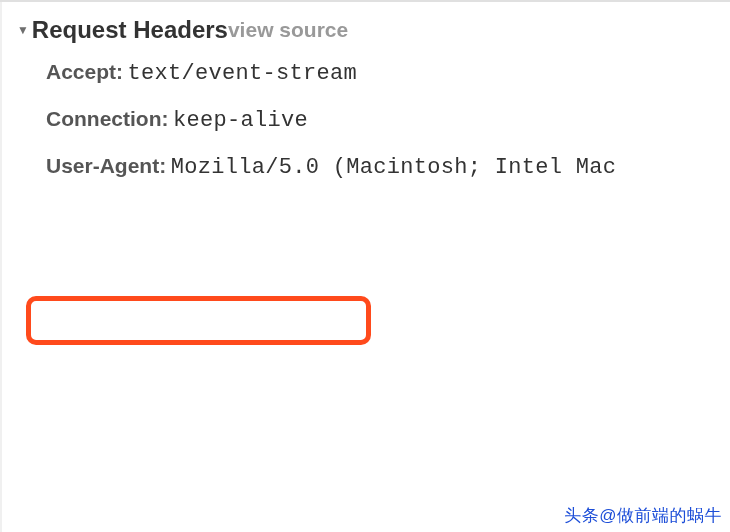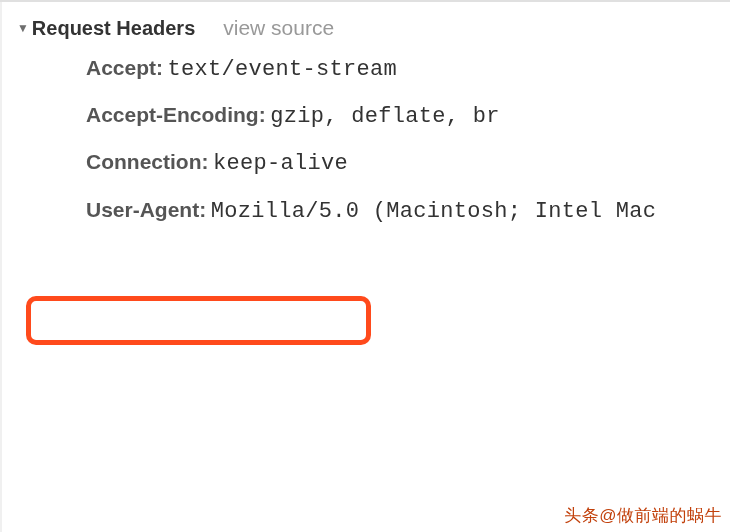--- a/index.html
+++ b/index.html
@@ -27,38 +27,36 @@
     }
     .triangle {
       color: #6e6e6e;
       font-size: 14px;
       margin-right: 2px;
       display: inline-block;
       transform: scale(0.85);
     }
     .section-title {
       font-weight: bold;
-      font-size: 20px;
+      font-size: 24px;
       color: #333;
-      margin-right: 28px;
     }
     .view-source {
       font-size: 21px;
       color: #999;
       cursor: pointer;
-      font-weight: normal;
+      font-weight: bold;
     }
     .headers-list {
       padding: 2px 0 0 20px;
     }
     .header-row {
       padding: 8px 0 8.5px 0;
       line-height: 1.35;
       position: relative;
-      margin-left: 40px;
     }
     .header-name {
       font-weight: bold;
       font-size: 21px;
       color: #555;
     }
     .header-value {
       font-family: "Courier New", Courier, monospace;
       font-size: 22px;
       color: #333;
@@ -72,21 +70,21 @@
       top: 294px;
       width: 345px;
       height: 49px;
       pointer-events: none;
     }
     .watermark {
       position: absolute;
       right: 8px;
       bottom: 5px;
       font-size: 17px;
-      color: #c2410c;
+      color: #1d4ed8;
       font-family: Arial, sans-serif;
       letter-spacing: 0.5px;
     }
     .left-border {
       position: absolute;
       left: 0;
       top: 0;
       bottom: 0;
       width: 2px;
       background: #f0f0f0;
@@ -103,24 +101,20 @@
     <span class="section-title">Request Headers</span>
     <span class="view-source">view source</span>
   </div>
 
   <div class="headers-list">
     <div class="header-row">
       <span class="header-name">Accept:</span>
       <span class="header-value">text/event-stream</span>
     </div>
     <div class="header-row">
-      <span class="header-name">Accept-Encoding:</span>
-      <span class="header-value">gzip, deflate, br</span>
-    </div>
-    <div class="header-row">
       <span class="header-name">Connection:</span>
       <span class="header-value">keep-alive</span>
     </div>
     <div class="header-row">
       <span class="header-name">User-Agent:</span>
       <span class="header-value">Mozilla/5.0 (Macintosh; Intel Mac</span>
     </div>
   </div>
 </div>
 

